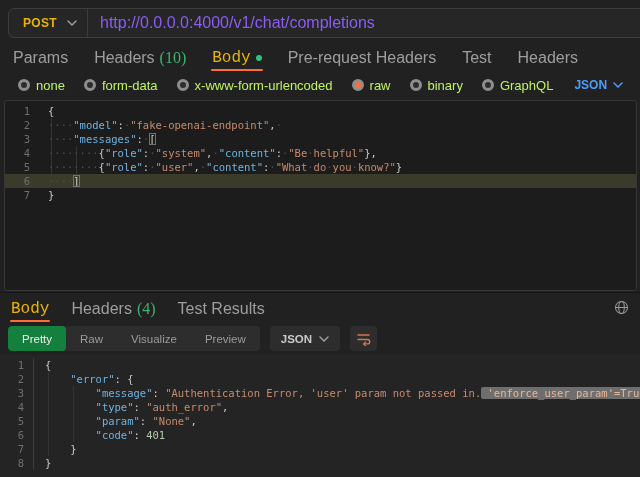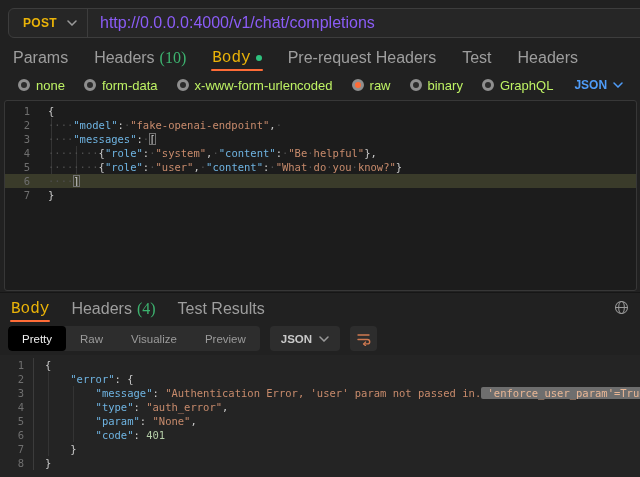--- a/index.html
+++ b/index.html
@@ -56,21 +56,21 @@
   .tk-w { color:#4e4e4e; }
   .tk-sp { color:#c9c9c9; }
   .tk-bb { color:#cccccc; outline:1px solid #727272; outline-offset:-1px; }
   .tk-sel { color:#e8b695; background:#6e6e6e; border-radius:2px; }
   .guide { position:absolute; width:1px; background:#343434; }
 
   
   #resp-toolbar { top:326px; left:8px; height:25px; display:flex; align-items:center; gap:10px; }
   #view-seg { display:flex; background:#2d2d2d; border-radius:4px; height:25px; overflow:hidden; }
   .seg { display:flex; align-items:center; padding:0 14px; color:#9b9b9b; font-size:11.5px; cursor:pointer; }
-  .seg.active { background:#000000; color:#f0f0f0; border-radius:4px; }
+  .seg.active { background:#15803d; color:#f0f0f0; border-radius:4px; }
   #resp-format { display:flex; align-items:center; gap:7px; background:#2d2d2d; border-radius:4px;
                  height:25px; padding:0 11px; color:#c9c9c9; font-size:11.5px; font-weight:600; cursor:pointer; }
   #wrap-btn { display:flex; align-items:center; justify-content:center; width:27px; height:25px;
               background:#2d2d2d; border-radius:4px; cursor:pointer; }
 
   #globe-btn { top:300px; left:614px; width:16px; height:16px; cursor:pointer; }
 </style>
 </head>
 <body>
 

